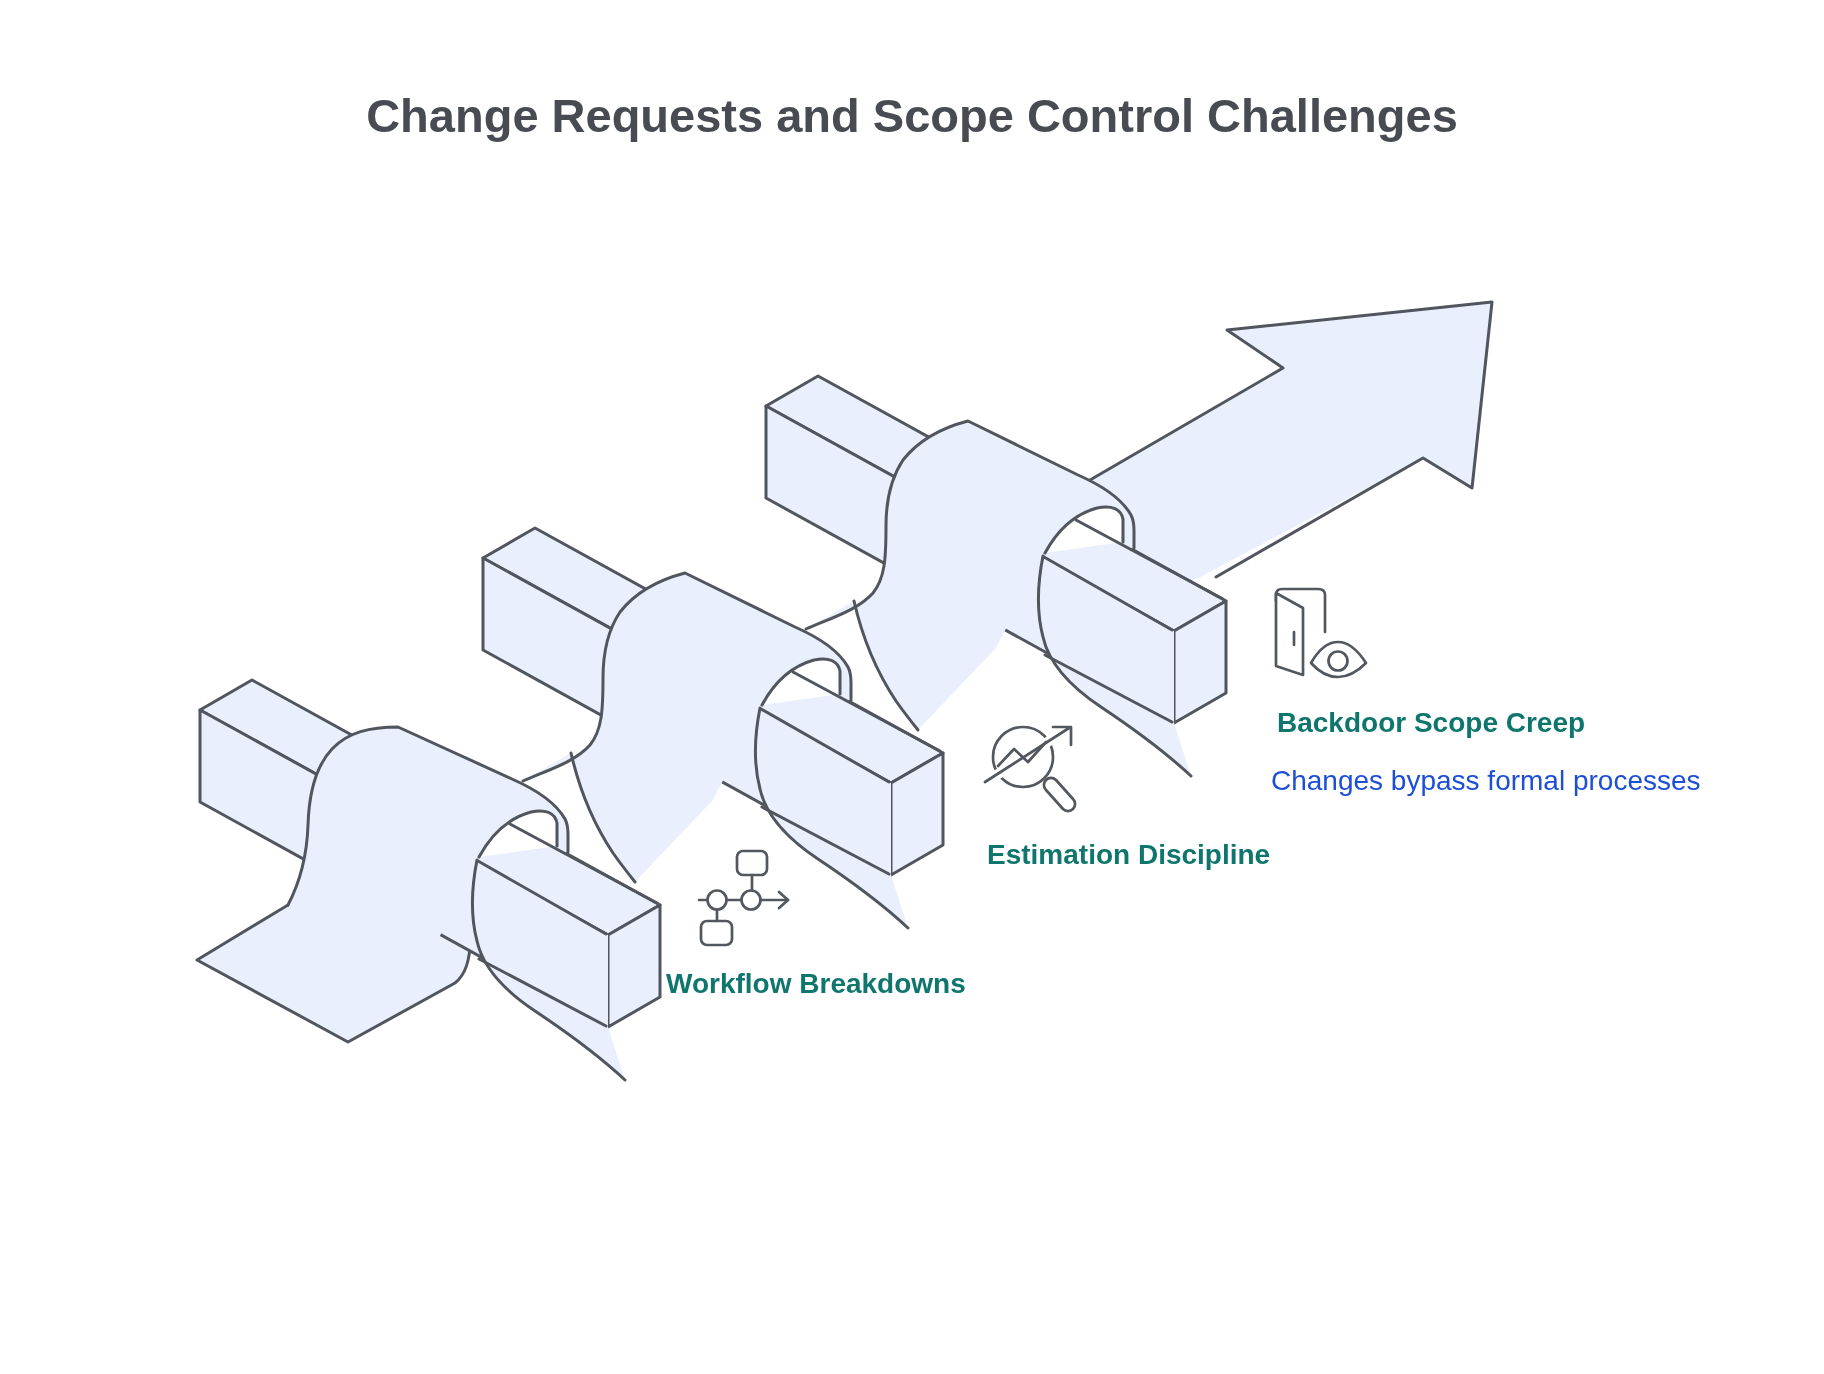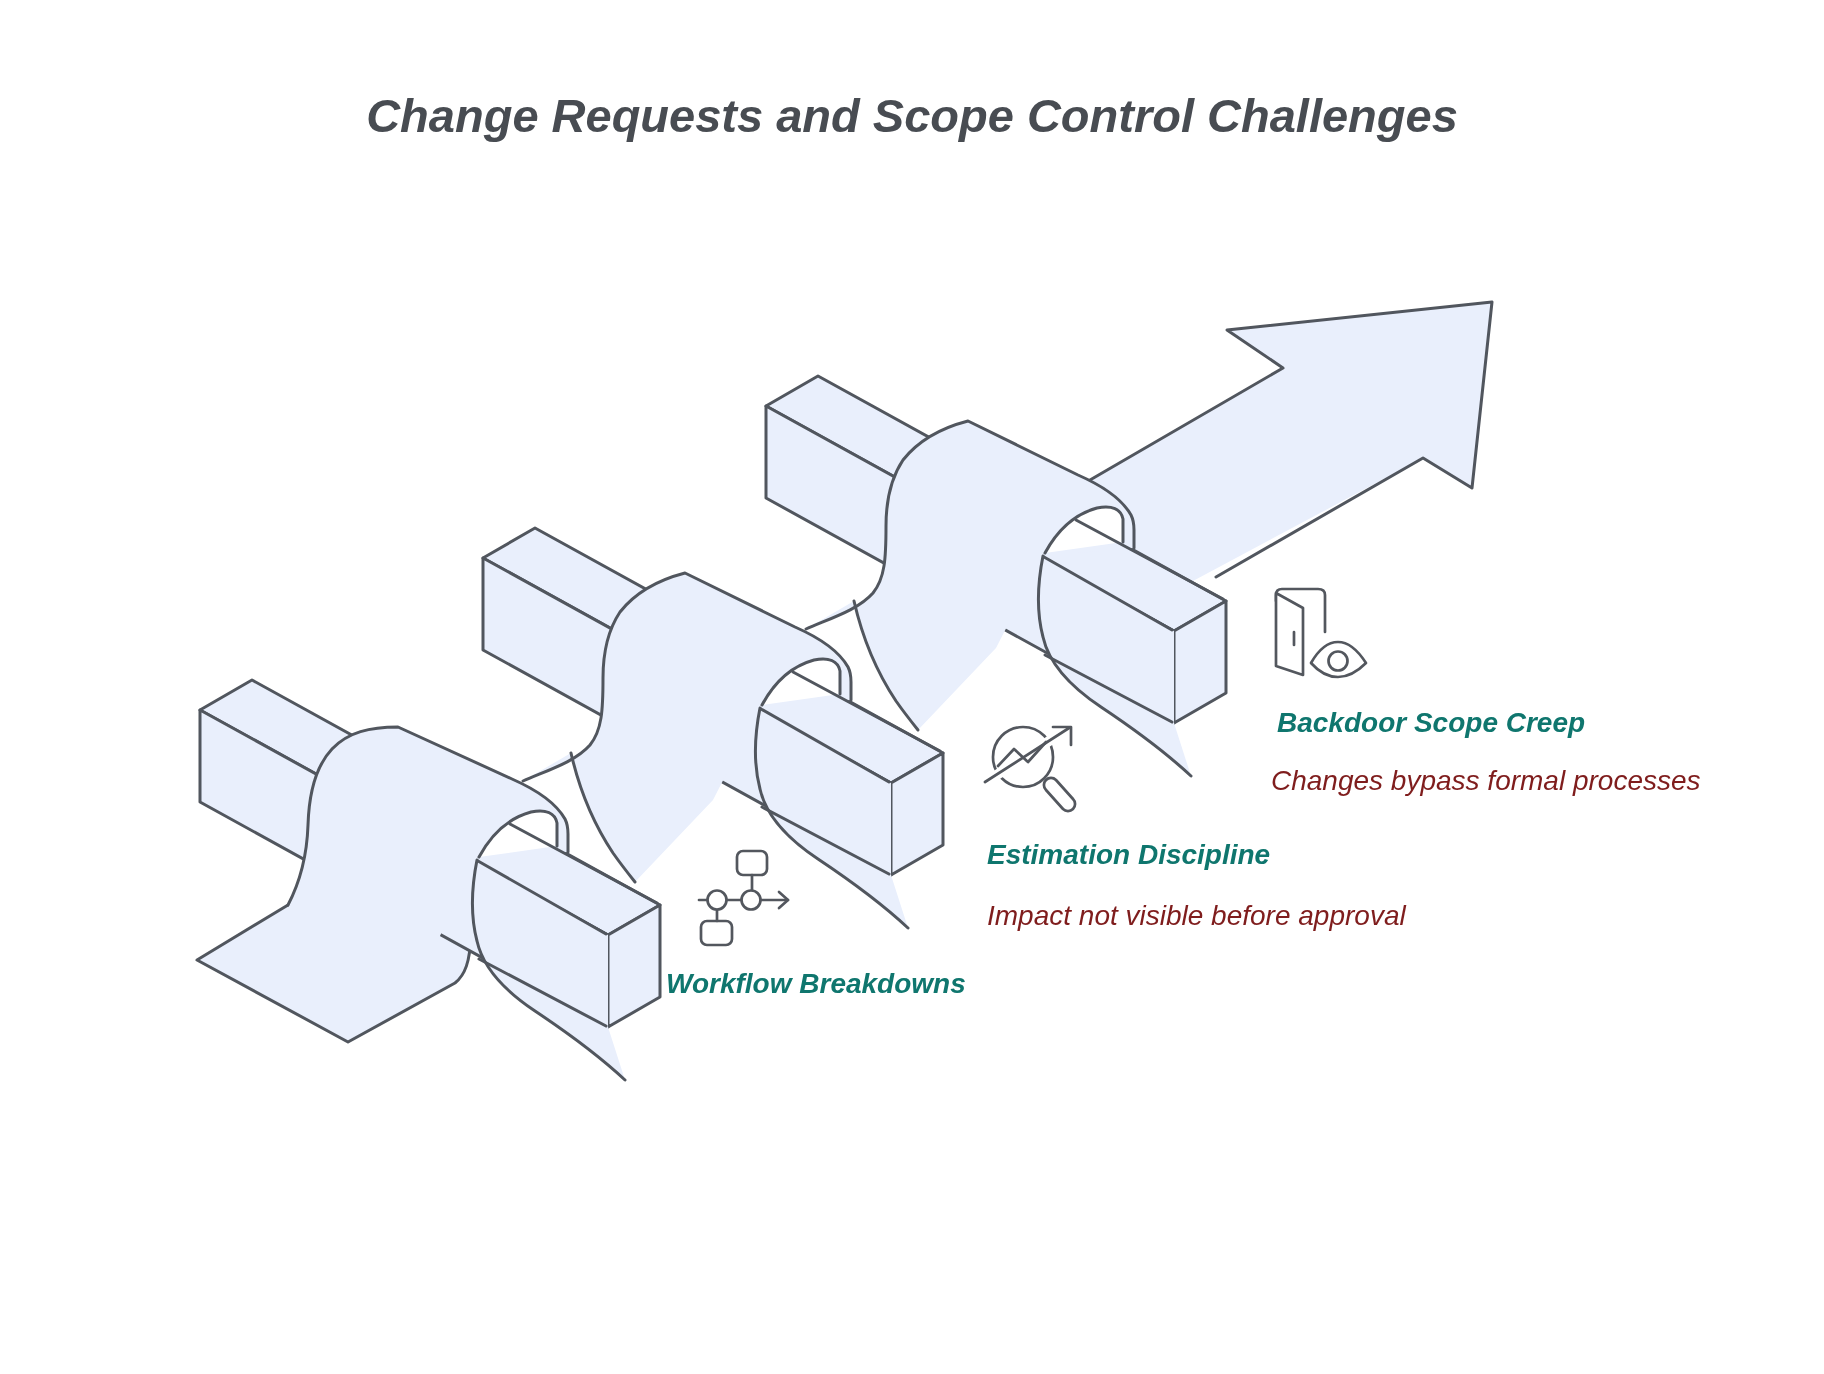--- a/index.html
+++ b/index.html
@@ -2,21 +2,20 @@
 <html><head>
 <meta charset="utf-8">
 <style>
   html,body{margin:0;padding:0;background:#ffffff;}
   .canvas{
     position:relative;
     width:1824px;height:1374px;
     background:#ffffff;
     font-family:"Liberation Sans", sans-serif;
     overflow:hidden;
-    font-style:italic;
   }
   .page-title{
     position:absolute;left:0;top:88px;width:100%;
     text-align:center;
     font-size:47px;font-weight:bold;
     color:#484c52;
     letter-spacing:0px;
   }
   .illus{position:absolute;left:0;top:0;}
   .shape{fill:#e9effc;stroke:#51565e;stroke-width:3;stroke-linejoin:round;}
@@ -25,21 +24,21 @@
   .line{fill:none;stroke:#51565e;stroke-width:3;stroke-linecap:round;stroke-linejoin:round;}
   .icon{fill:none;stroke:#53575e;stroke-width:2.7;stroke-linecap:round;stroke-linejoin:round;}
   .icon-white-casing{fill:none;stroke:#ffffff;stroke-width:10;stroke-linecap:butt;}
   .label-title{
     position:absolute;
     font-size:28px;font-weight:bold;color:#0f766e;
     white-space:nowrap;line-height:1.15;
   }
   .label-sub{
     position:absolute;
-    font-size:28px;font-weight:normal;color:#7f1d1d;
+    font-size:28px;font-weight:normal;color:#1d4ed8;
     white-space:nowrap;line-height:1.15;
   }
 </style>
 </head>
 <body>
 
 <div class="canvas">
 
   <svg class="illus" width="1824" height="1374" viewBox="0 0 1824 1374" xmlns="http://www.w3.org/2000/svg">
 
@@ -156,18 +155,17 @@
       <path class="icon" d="M1311,663 C1319,649 1329,642 1338,642 C1347,642 1357,649 1366,663 C1357,672 1347,677 1338,677 C1329,677 1319,672 1311,663 Z"></path>
       <circle class="icon" cx="1338" cy="661" r="9.5"></circle>
     </g>
   </svg>
 
   <div class="page-title">Change Requests and Scope Control Challenges</div>
 
   <div class="label-title" style="left:666px;top:968px">Workflow Breakdowns</div>
 
   <div class="label-title" style="left:987px;top:839px">Estimation Discipline</div>
-  <div class="label-sub" style="left:987px;top:900px">Impact not visible before approval</div>
 
   <div class="label-title" style="left:1277px;top:707px">Backdoor Scope Creep</div>
   <div class="label-sub" style="left:1271px;top:765px">Changes bypass formal processes</div>
 
 </div>
 
 </body></html>

